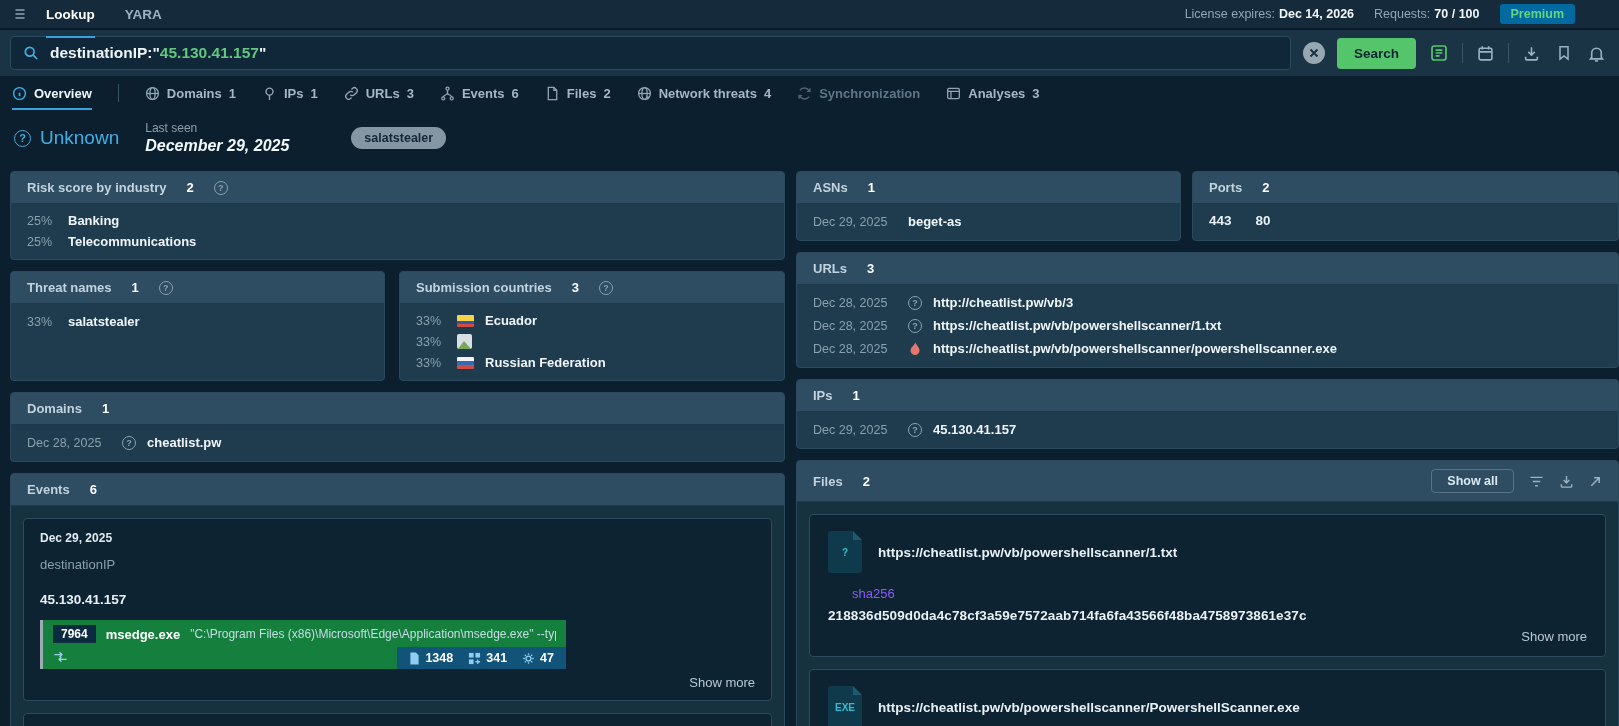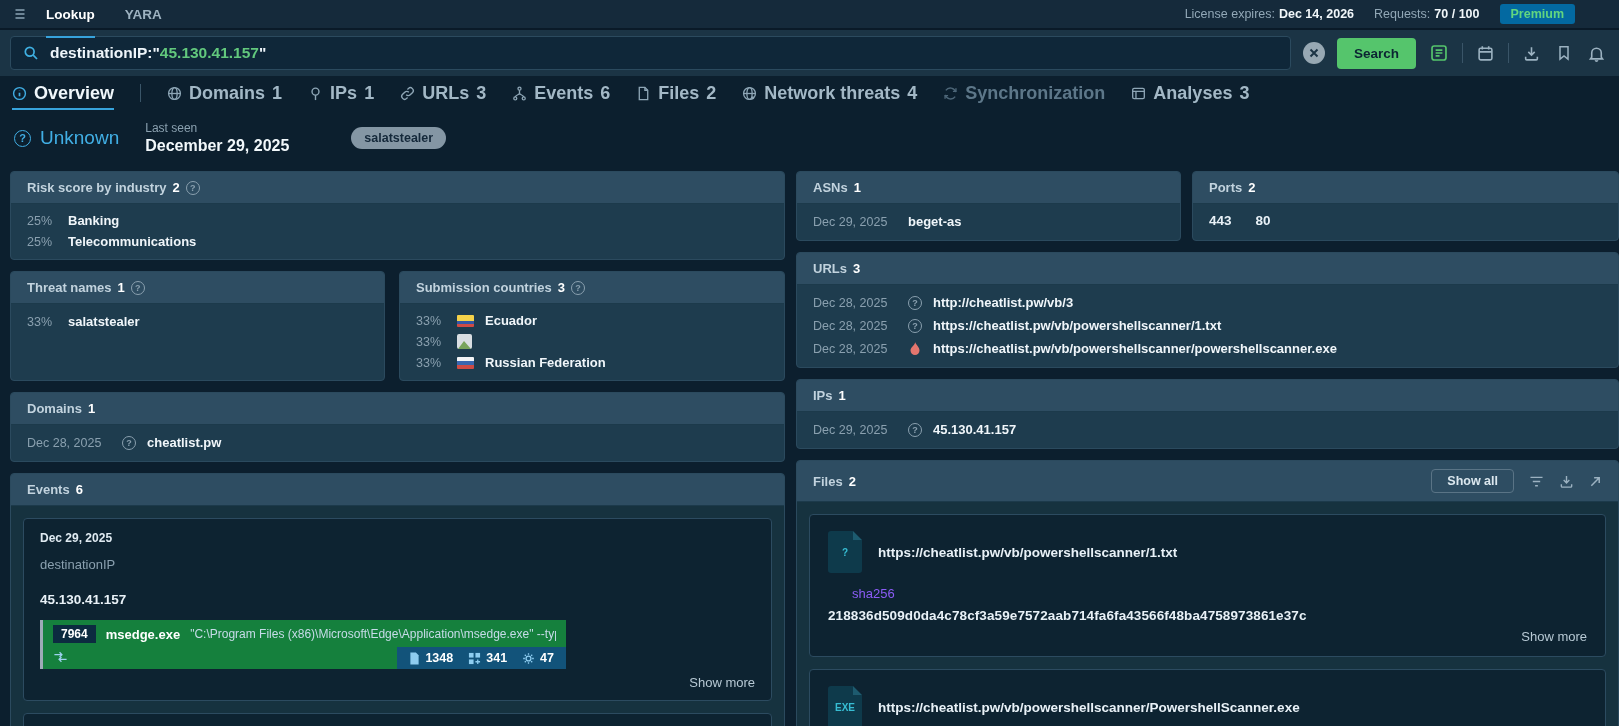--- a/index.html
+++ b/index.html
@@ -29,47 +29,47 @@
   .mag { color:#3fb0e2; }
   .query { font-size:15.5px; font-weight:bold; color:#eef5fa; white-space:nowrap; }
   .query .ip { color:#62c87d; }
   .clear-btn { width:22px; height:22px; border-radius:50%; background:#97a8b3; color:#1b3445; display:flex; align-items:center; justify-content:center; cursor:pointer; flex:none; }
   .search-btn { background:#55c56c; color:#0c2433; font-weight:bold; font-size:13.5px; border:none; border-radius:4px; padding:8px 17px; cursor:pointer; }
   .icon-btn { color:#9cb2c1; display:flex; cursor:pointer; padding:2px; }
   .icon-btn.green { color:#55c56c; }
   .vdiv { width:1px; height:20px; background:#3a5568; }
 
   
-  .tabs-row { display:flex; align-items:center; gap:26px; padding:0 12px; height:34px; font-size:18px; font-weight:bold; color:#a3b8c6; }
+  .tabs-row { display:flex; align-items:center; gap:26px; padding:0 12px; height:34px; font-size:13px; font-weight:bold; color:#a3b8c6; }
   .rtab { display:flex; align-items:center; gap:7px; height:100%; position:relative; cursor:pointer; white-space:nowrap; }
   .rtab svg { color:#8ea6b6; }
   .rtab.active { color:#f0f7fb; }
   .rtab.active svg { color:#40ade3; }
   .rtab.active::after { content:""; position:absolute; left:0; right:0; bottom:0; height:2px; background:#37a3dc; }
   .rtab.disabled { color:#5d7789; cursor:default; }
   .rtab.disabled svg { color:#4d6678; }
   .tab-sep { width:1px; height:18px; background:#3a5568; }
 
   
   .summary { display:flex; align-items:center; padding:11px 12px 13px 14px; gap:26px; }
   .verdict { display:flex; align-items:center; gap:9px; color:#41aee4; font-size:19px; cursor:pointer; }
   .qcirc { width:17px; height:17px; border:1.4px solid currentColor; border-radius:50%; display:flex; align-items:center; justify-content:center; font-size:11px; font-weight:bold; flex:none; }
   .qcirc.sm { width:14px; height:14px; font-size:9px; border-width:1.2px; color:#8aa0af; }
   .lastseen .lbl { font-size:12px; color:#8aa0af; margin-bottom:2px; }
-  .lastseen .val { font-size:16px; font-weight:bold; color:#f2f8fb; }
+  .lastseen .val { font-size:16px; font-weight:bold; color:#f2f8fb;font-style:italic; }
   .tag { background:#8496a4; color:#14283a; font-weight:bold; font-size:12.5px; padding:4px 13px; border-radius:11px; margin-left:36px; }
 
   
   .content { display:grid; grid-template-columns:775px 1fr; gap:11px; padding:3px 0 0 10px; align-items:start; }
   .col { display:flex; flex-direction:column; gap:11px; min-width:0; }
   .row2a { display:grid; grid-template-columns:375px 1fr; gap:14px; }
   .row2b { display:grid; grid-template-columns:385px 1fr; gap:11px; }
 
   .card { border-radius:4px; overflow:hidden; background:#1e3c4e; border:1px solid #2b4a5e; }
-  .card-h { background:#2e4d62; padding:8px 16px; font-size:13px; font-weight:bold; color:#c2d3de; display:flex; align-items:center; gap:6px; border-bottom:1px solid #1c3a4b; }
+  .card-h { background:#2e4d62; padding:8px 16px; font-size:13px; font-weight:bold; color:#c2d3de; display:flex; align-items:center; gap:20px; border-bottom:1px solid #1c3a4b; }
   .card-h .cnt { color:#ffffff; }
   .card-b { padding:6px 0 7px; }
   .lrow { display:flex; align-items:center; gap:11px; padding:4px 16px; font-size:13px; }
   .lrow .date { color:#8aa0af; font-size:12.5px; min-width:84px; }
   .lrow .val { font-weight:bold; color:#f0f6fa; cursor:pointer; }
   .pct { color:#8aa0af; min-width:30px; font-size:12.5px; }
   .tallbody { min-height:72px; }
 
   .flag { width:17px; height:12px; border-radius:1px; flex:none; }
   .flag.ec { background:linear-gradient(180deg,#f5d24a 0 50%,#3457a7 50% 75%,#d04b44 75% 100%); }

